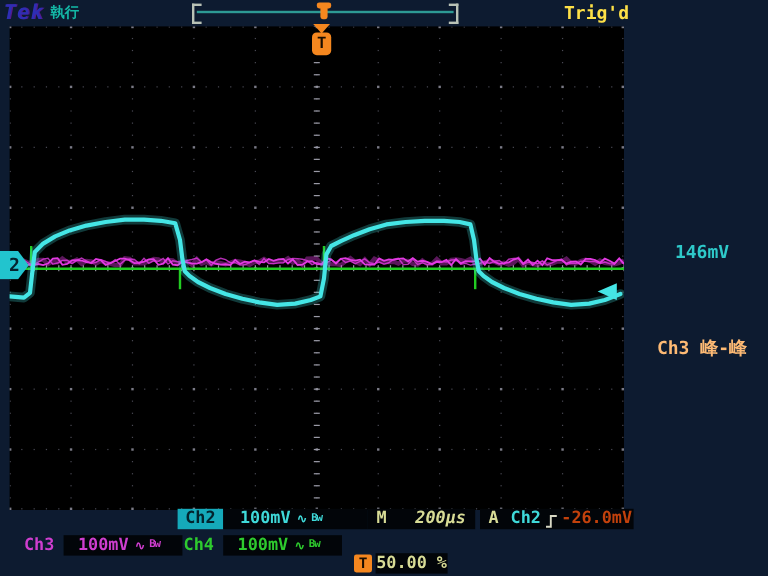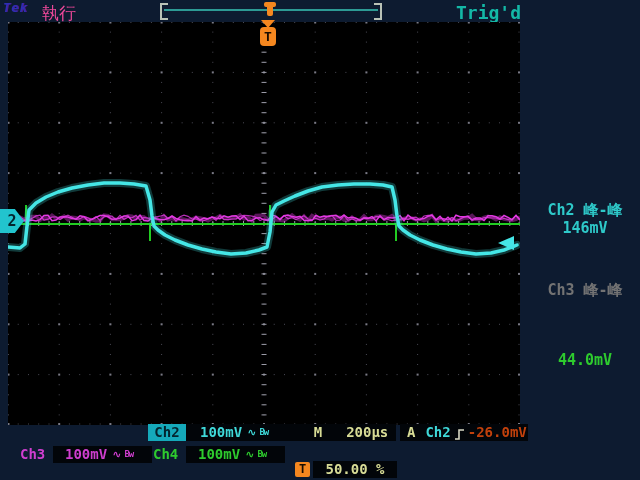--- a/index.html
+++ b/index.html
@@ -5,24 +5,24 @@
   html,body{margin:0;padding:0;}
   body{
     width:640px;height:480px;position:relative;overflow:hidden;
     background:#0d1b30;
     font-family:"DejaVu Sans Mono","DejaVu Sans",monospace;
     -webkit-font-smoothing:none;
   }
   .abs{position:absolute;}
 
   
-  .tek-logo{left:3px;top:1px;font-size:12px;font-weight:bold;font-style:italic;
+  .tek-logo{left:3px;top:1px;font-size:17px;font-weight:bold;font-style:italic;
     color:#2e2eb4;text-shadow:1px 0 #551a8b;letter-spacing:1px;}
-  .run-label{left:42px;top:2px;font-size:17px;color:#ec4899;font-weight:normal;}
-  .trigd{left:456px;top:2px;font-size:18px;color:#14b8a6;font-weight:bold;}
+  .run-label{left:42px;top:2px;font-size:12px;color:#14b8a6;font-weight:bold;}
+  .trigd{left:470px;top:2px;font-size:15px;color:#fde047;font-weight:bold;}
 
   .recview{left:160px;top:1px;width:222px;height:18px;}
   .rv-line{left:4px;top:8px;width:214px;height:2px;background:#2d9a94;}
   .rv-br{top:2px;width:6px;height:13px;}
   .rv-br.l{left:0;border-left:2px solid #b9c2b6;border-top:2px solid #b9c2b6;border-bottom:2px solid #b9c2b6;}
   .rv-br.r{right:0;border-right:2px solid #b9c2b6;border-top:2px solid #b9c2b6;border-bottom:2px solid #b9c2b6;}
   .rv-t{left:103px;top:0;width:14px;height:16px;color:#000;}
   .rv-t .bar{position:absolute;left:1px;top:1px;width:12px;height:5px;background:#f5871f;border-radius:2px;}
   .rv-t .stem{position:absolute;left:4px;top:4px;width:6px;height:11px;background:#f5871f;border-radius:2px;}
 
@@ -37,21 +37,21 @@
     border-radius:4px;color:#1a0d00;font-size:13px;font-weight:bold;text-align:center;line-height:19px;}
 
   
   .gnd2{left:0;top:209px;width:24px;height:24px;background:#22c4ce;
     clip-path:polygon(0 0,62% 0,100% 50%,62% 100%,0 100%);
     color:#04242e;font-size:15px;font-weight:bold;text-align:center;line-height:24px;}
 
   
   .meas{left:533px;width:104px;text-align:center;font-size:15px;font-weight:bold;line-height:18px;}
   .meas.m2{top:201px;color:#2ec9c9;}
-  .meas.m3{top:281px;color:#737373;}
+  .meas.m3{top:281px;color:#fdba74;}
   .meas.m4{top:351px;color:#2ecb2e;}
 
   
   .row{height:17px;font-size:14px;font-weight:bold;line-height:17px;}
   .chip{background:#15a9ba;color:#03242e;text-align:center;}
   .box{background:#020509;display:flex;align-items:flex-end;}
   .cy{color:#3fd9d9;} .mg{color:#cf3ecf;} .gr{color:#2ecb2e;}
   .yl{color:#d8dc96;} .wh{color:#c2410c;}
   .cicon{font-size:11px;margin-left:5px;}
   .bw{font-size:9px;margin-left:3px;letter-spacing:-1px;margin-top:22px;}
@@ -996,39 +996,37 @@
 </div>
 
 <div class="abs trig-marker">
   <div class="tri"></div>
   <div class="body">T</div>
 </div>
 
 <div class="abs gnd2">2</div>
 
 <div class="abs meas m2">
-  <div><span>Ch2</span>&nbsp;<span>峰-峰</span></div>
   <div>146mV</div>
 </div>
 <div class="abs meas m3">
   <div><span>Ch3</span>&nbsp;<span>峰-峰</span></div>
 </div>
 <div class="abs meas m4">
-  <div>44.0mV</div>
 </div>
 
 <div class="abs row chip" style="left:148px;top:424px;width:38px;">Ch2</div>
 <div class="abs row box" style="left:186px;top:424px;width:120px;padding-left:14px;box-sizing:border-box;">
   <span class="cy">100mV</span>
   <span class="cy cicon">∿</span>
   <span class="cy bw">Bw</span>
 </div>
 <div class="abs row box" style="left:306px;top:424px;width:90px;justify-content:center;">
   <span class="yl">M</span>
-  <span class="yl" style="margin-left:24px;">200µs</span>
+  <span class="yl" style="margin-left:24px;font-style:italic;">200µs</span>
 </div>
 <div class="abs row box" style="left:400px;top:424px;width:128px;padding-left:7px;box-sizing:border-box;">
   <span class="yl">A</span>
   <span class="cy" style="margin-left:10px;">Ch2</span>
   <svg class="slope-icon" width="11" height="13" viewBox="0 0 11 13">
     <path d="M1 11 H5 V2 H10" fill="none" stroke="#d8d8c4" stroke-width="1.6"></path>
   </svg>
   <span class="wh">-26.0mV</span>
 </div>
 
@@ -1039,15 +1037,15 @@
   <span class="mg bw">Bw</span>
 </div>
 <div class="abs row gr" style="left:153px;top:446px;">Ch4</div>
 <div class="abs row box" style="left:186px;top:446px;width:99px;padding-left:12px;box-sizing:border-box;">
   <span class="gr">100mV</span>
   <span class="gr cicon">∿</span>
   <span class="gr bw">Bw</span>
 </div>
 
 <div class="abs tchip" style="left:295px;top:462px;width:15px;height:15px;">T</div>
-<div class="abs row box yl" style="left:313px;top:461px;width:84px;justify-content:center;">
+<div class="abs row box yl" style="left:313px;top:461px;width:60px;justify-content:center;">
   <span>50.00 %</span>
 </div>
 
 </body></html>

